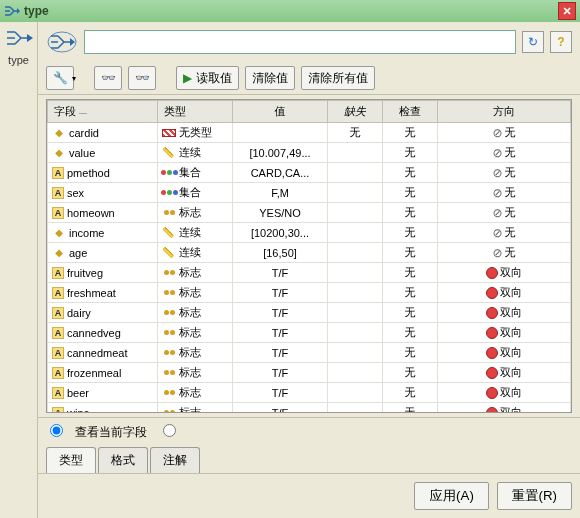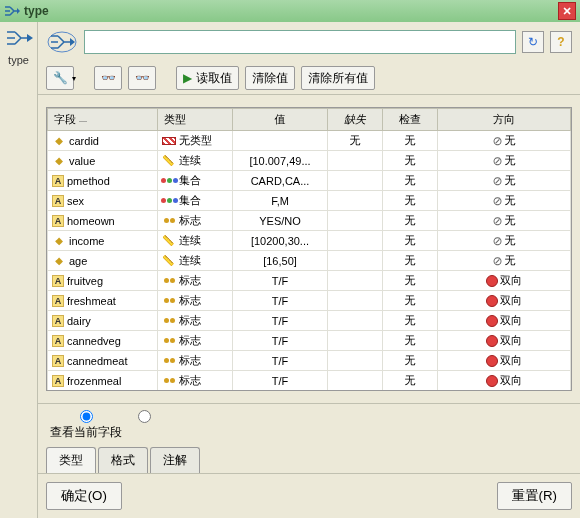--- a/index.html
+++ b/index.html
@@ -16,38 +16,38 @@
   .top-row { display: flex; align-items: center; padding: 6px 8px; gap: 6px; }
   .top-icon { width: 32px; height: 28px; display: flex; align-items: center; justify-content: center; }
   .expr-input { flex: 1; height: 24px; border: 1px solid #7a9; background: #fff; }
   .sq-btn { width: 22px; height: 22px; border: 1px solid #999; background: #f4f4f0; display: flex; align-items: center; justify-content: center; cursor: pointer; }
   .toolbar { display: flex; align-items: center; gap: 6px; padding: 4px 8px; border-bottom: 1px solid #c0c0b0; }
   .tool-btn { height: 24px; border: 1px solid #999; background: #f4f4f0; display: flex; align-items: center; padding: 0 6px; cursor: pointer; gap: 4px; border-radius: 2px; }
   .tool-icon-btn { width: 28px; }
   .play { color: #2a8a2a; font-size: 12px; }
   .wrench { color: #8a6a2a; }
   .goggles { color: #444; letter-spacing: -1px; }
-  .table-wrap { flex: 1; margin: 12px 8px; border: 1px solid #999; background: #fff; overflow: auto; }
+  .table-wrap { flex: 1; margin: 4px 8px; border: 1px solid #999; background: #fff; overflow: auto; }
   table { width: 100%; border-collapse: collapse; font-size: 11px; }
   th { background: #e8e8e0; border: 1px solid #c0c0b0; padding: 3px 6px; font-weight: normal; text-align: left; position: sticky; top: 0; }
   th.center, td.center { text-align: center; }
   td { border: 1px solid #e0e0d8; padding: 2px 4px; height: 18px; white-space: nowrap; }
   .field-cell { display: flex; align-items: center; gap: 3px; }
   .type-cell { display: flex; align-items: center; gap: 3px; }
   .dir-cell { display: flex; align-items: center; justify-content: center; gap: 2px; }
   .ico { width: 14px; height: 14px; display: inline-flex; align-items: center; justify-content: center; font-size: 10px; }
   .ico-key { color: #caa020; }
   .ico-a { background: #f8e080; color: #333; border: 1px solid #d0b050; font-weight: bold; font-size: 9px; width: 12px; height: 12px; }
   .ico-ruler { color: #d4a020; }
   .ico-none { background: repeating-linear-gradient(45deg, #d44, #d44 2px, #fff 2px, #fff 4px); width: 14px; height: 8px; border: 1px solid #a22; }
   .ico-prohibit { color: #666; font-size: 12px; }
   .ico-both { width: 12px; height: 12px; background: #e04040; border-radius: 50%; border: 1px solid #a02020; }
   .sort-ind { font-size: 8px; color: #666; margin-left: 3px; }
   .radio-row { padding: 6px 12px; display: flex; gap: 16px; border-top: 1px solid #c0c0b0; }
-  .radio-row label { display: flex; align-items: center; gap: 1px; cursor: pointer; flex-direction: column; }
+  .radio-row label { display: flex; align-items: flex-start; gap: 12px; cursor: pointer; }
   .tabs-row { display: flex; padding: 0 8px; }
   .tab { padding: 4px 12px; border: 1px solid #999; border-bottom: none; background: #e8e8e0; cursor: pointer; margin-right: 2px; border-radius: 3px 3px 0 0; }
   .tab.active { background: #f4f4f0; }
   .btn-row { padding: 8px; display: flex; gap: 8px; border-top: 1px solid #c0c0b0; }
   .btn-row .spacer { flex: 1; }
   .btn { padding: 4px 14px; border: 1px solid #999; background: #f4f4f0; cursor: pointer; border-radius: 2px; }
   .set-dots { display: inline-flex; gap: 1px; }
   .set-dots span { width: 5px; height: 5px; border-radius: 50%; }
 </style>
 </head>
@@ -499,18 +499,18 @@
         </label>
     </div>
 
     <div class="tabs-row">
       <div class="tab active">类型</div>
       <div class="tab">格式</div>
       <div class="tab">注解</div>
     </div>
 
     <div class="btn-row">
-      <button class="btn">确定(O)</button>
       <span class="spacer"></span>
+      <button class="btn">应用(A)</button>
       <button class="btn">重置(R)</button>
     </div>
   </div>
 </div>
 
 </body></html>

